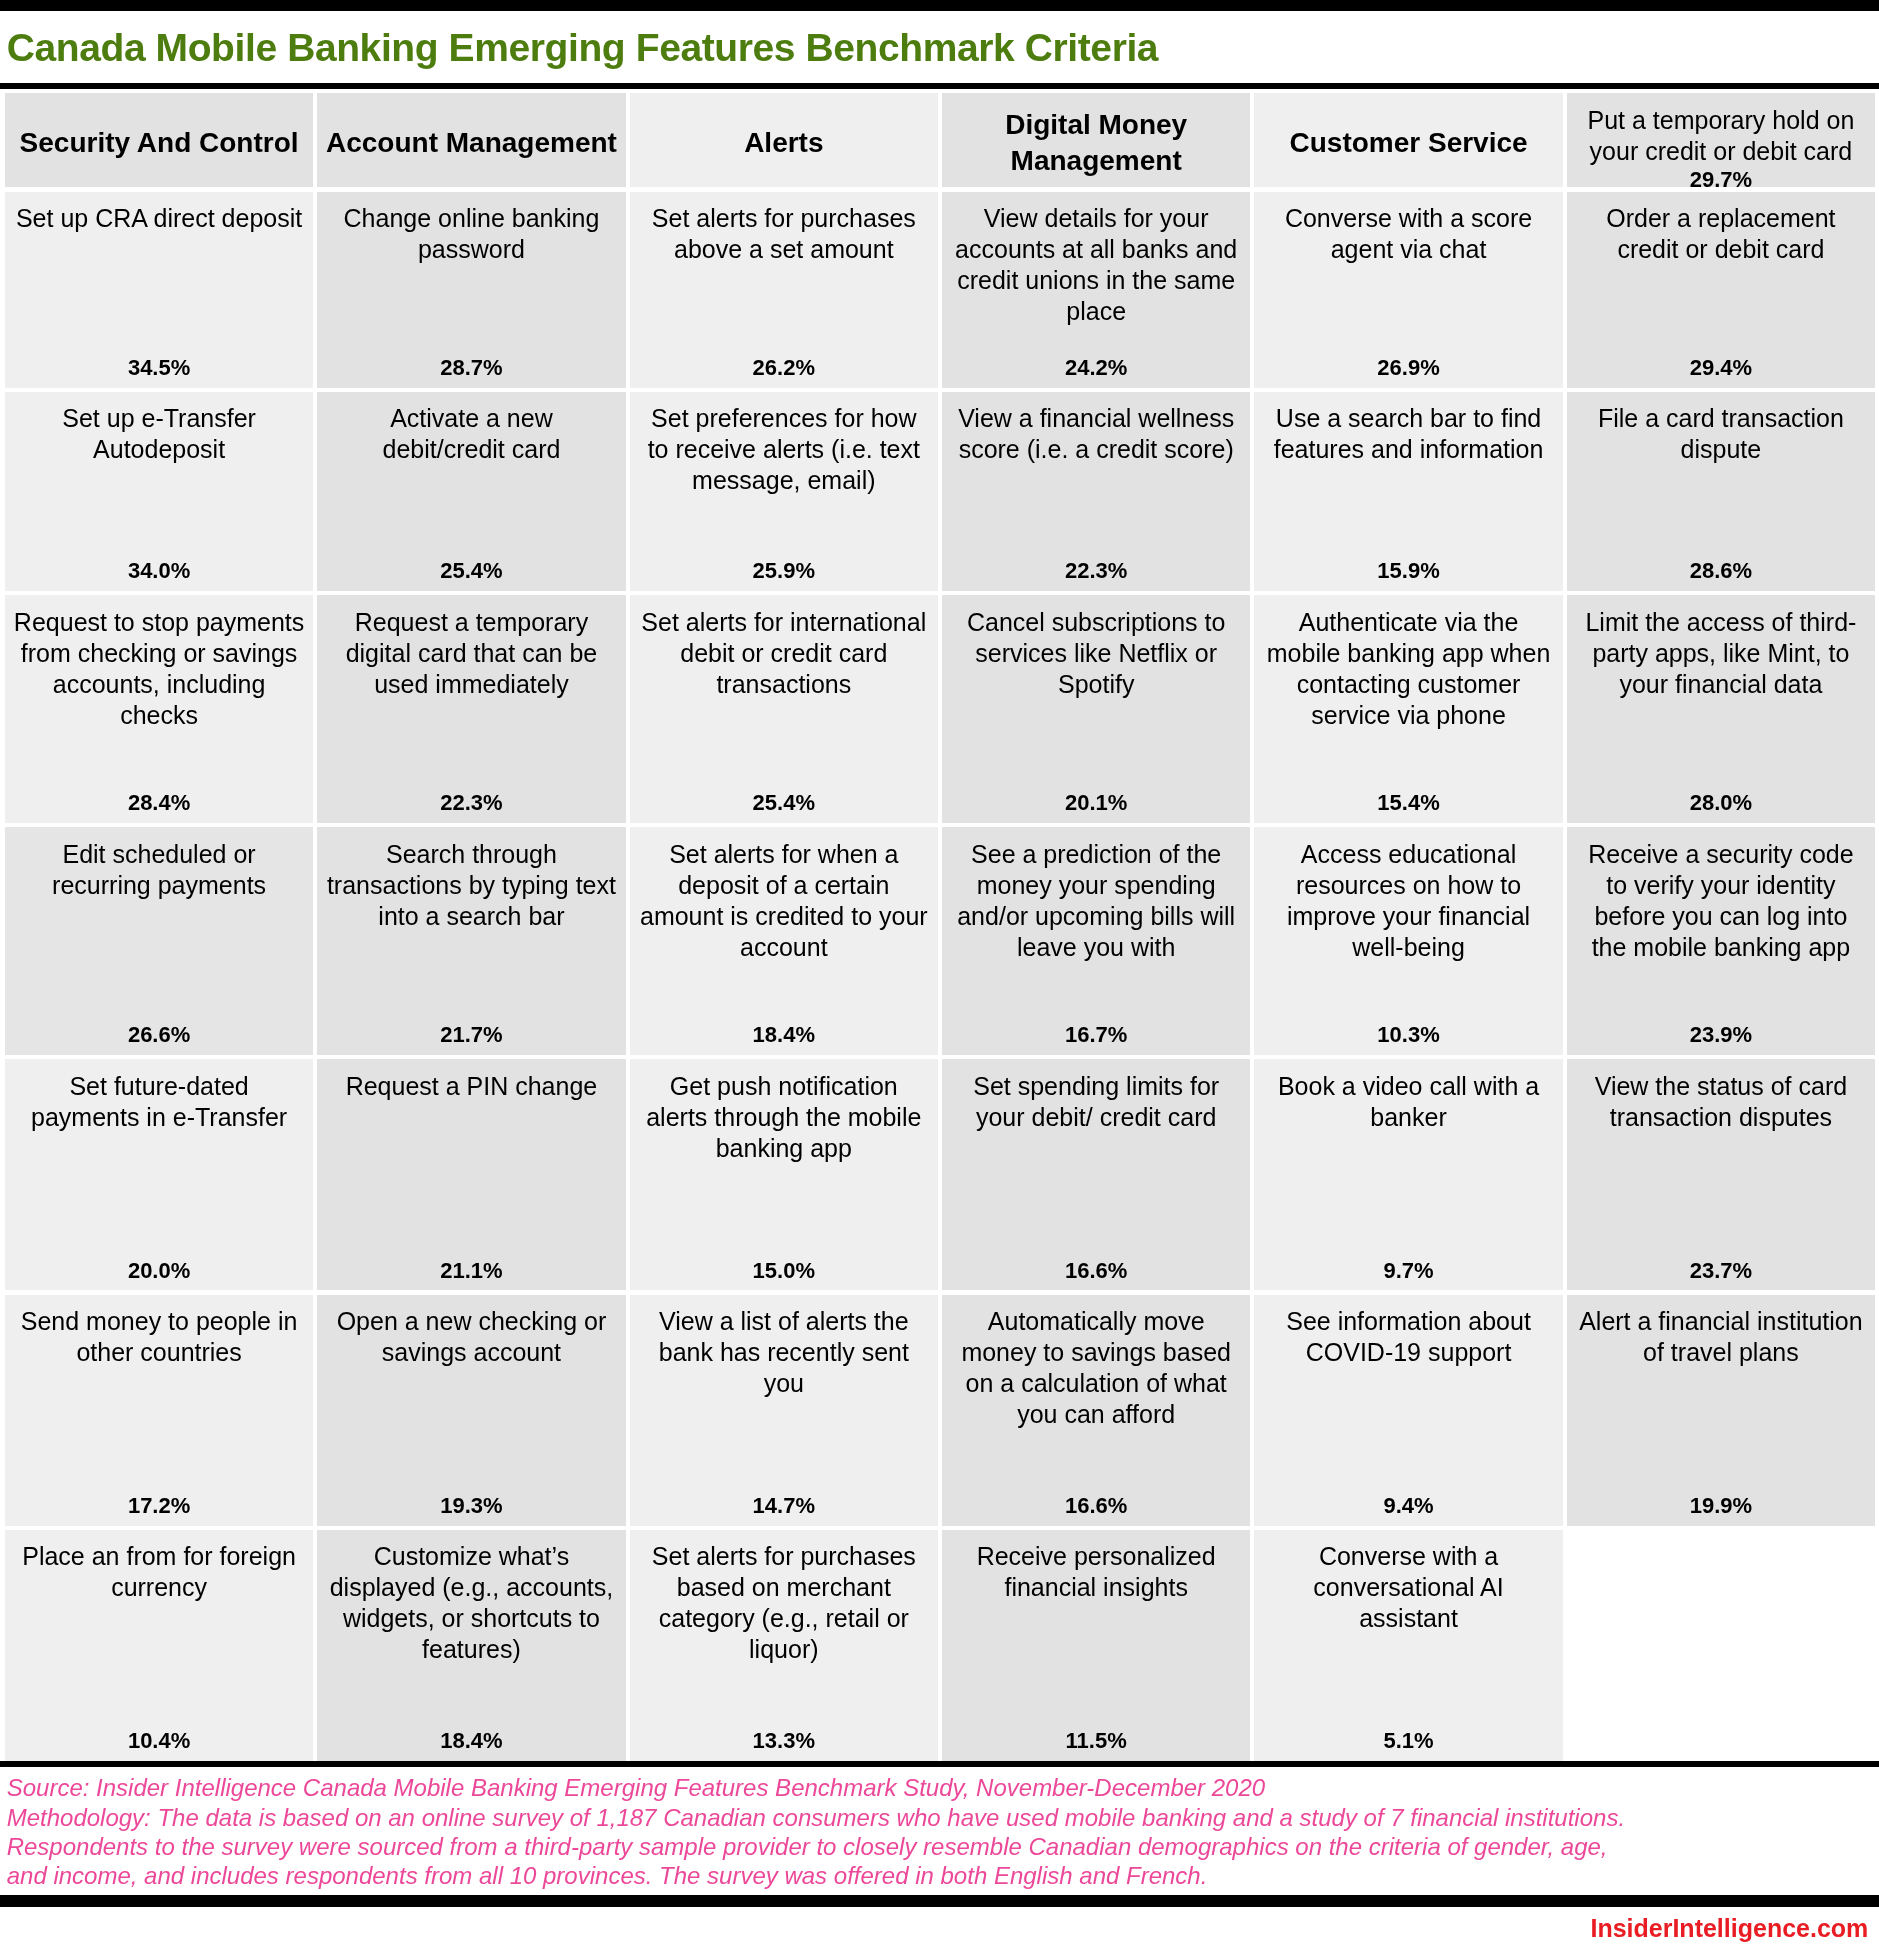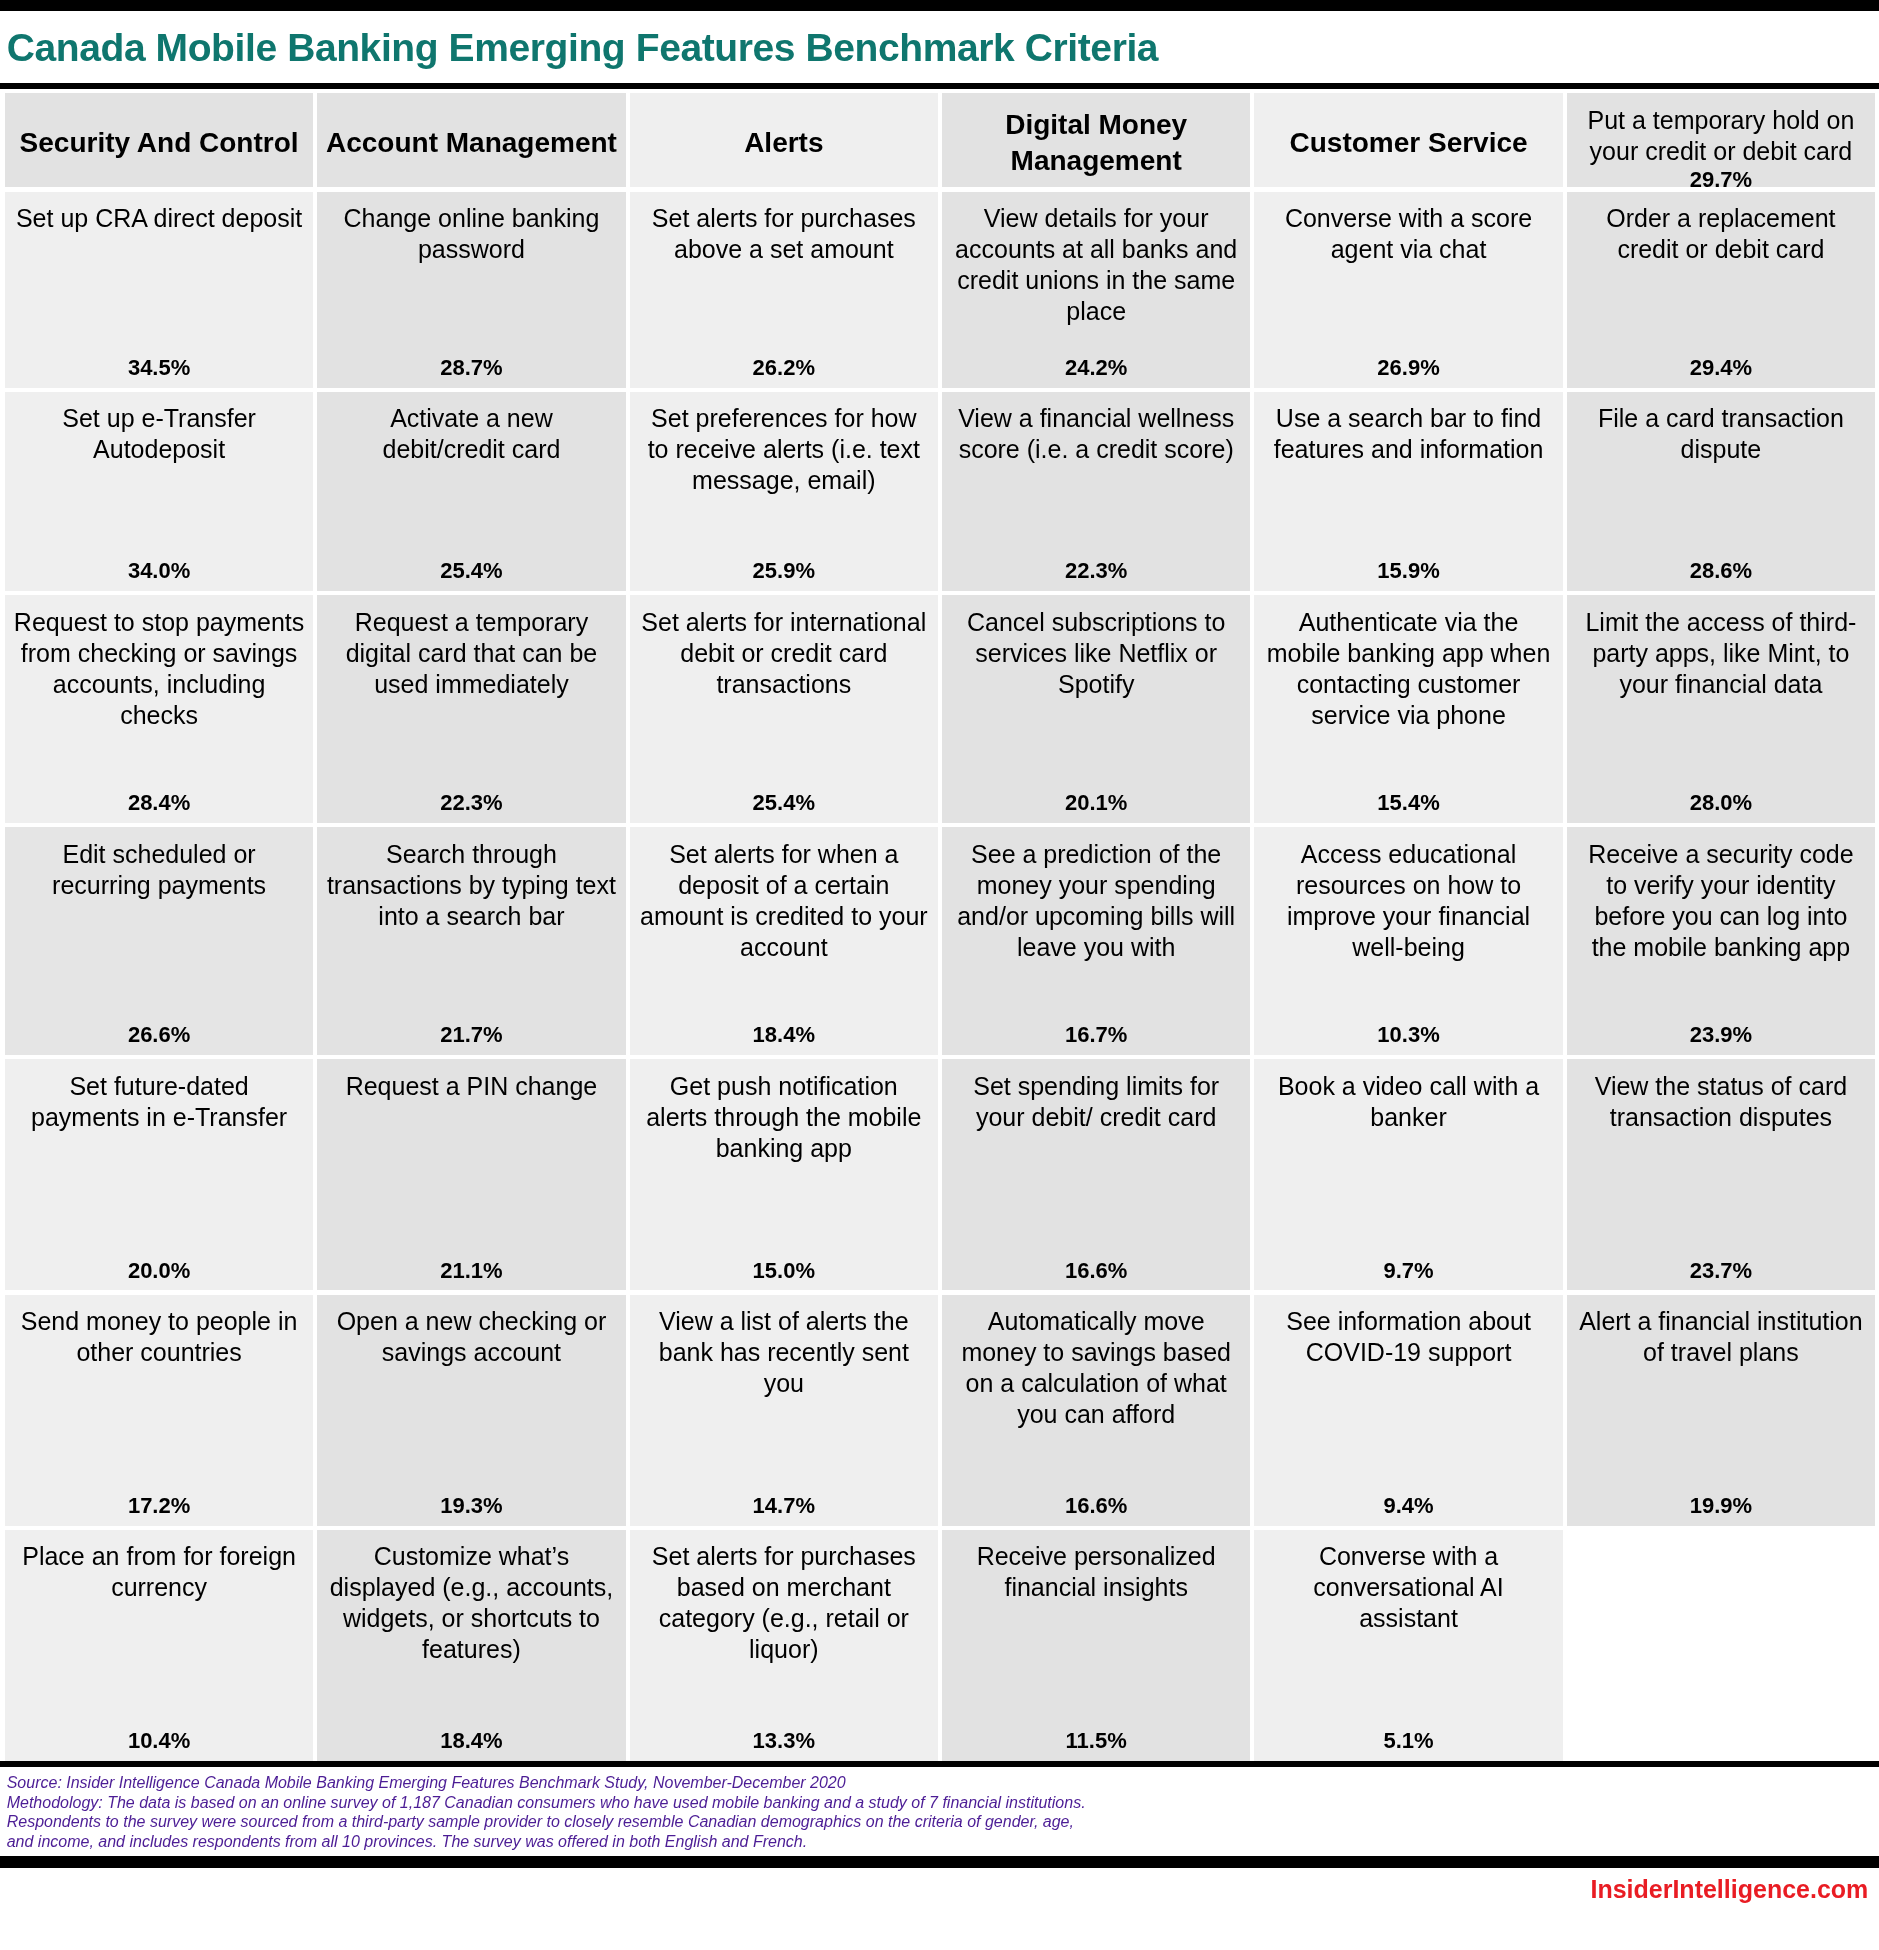--- a/index.html
+++ b/index.html
@@ -44,39 +44,39 @@
     font-size: 28px;
     line-height: 1.3;
   }
   .desc { font-size: 25px; line-height: 1.24; }
   .pct  { font-size: 22px; font-weight: 700; }
   .footer {
     border-top: 6.7px solid #000;
     margin-top: 0;
     padding: 6.7px 6.7px 5px 6.7px;
     font-style: italic;
-    font-size: 16px;
+    font-size: 24px;
     line-height: 1.22;
-    color: #4c1d95;
+    color: #ec4899;
   }
   .bottom-bar { height: 11.7px; background: #000; }
   .site {
     text-align: right;
     font-weight: 700;
     font-size: 25px;
     padding: 6.7px 11.7px 0 0;
     cursor: pointer;
   }
 </style>
 </head>
 <body>
 
 <div class="page">
   <div class="top-bar" style="background: rgb(0, 0, 0);"></div>
-  <h1 class="title" style="color: #0f766e; border-radius: 8px;">Canada Mobile Banking Emerging Features Benchmark Criteria</h1>
+  <h1 class="title" style="color: #4d7c0f; border-radius: 8px;">Canada Mobile Banking Emerging Features Benchmark Criteria</h1>
   <div class="title-rule"></div>
 
   <div class="grid">
       <div class="cell header-cell" style="background: rgb(226, 226, 226);">Security And Control</div>
       <div class="cell header-cell" style="background: rgb(226, 226, 226);">Account Management</div>
       <div class="cell header-cell" style="background: rgb(239, 239, 239);">Alerts</div>
       <div class="cell header-cell" style="background: rgb(226, 226, 226);">Digital Money Management</div>
       <div class="cell header-cell" style="background: rgb(239, 239, 239);">Customer Service</div>
       <div class="cell" style="background: rgb(226, 226, 226);">
         <div class="desc">Put a temporary hold on your credit or debit card</div>

